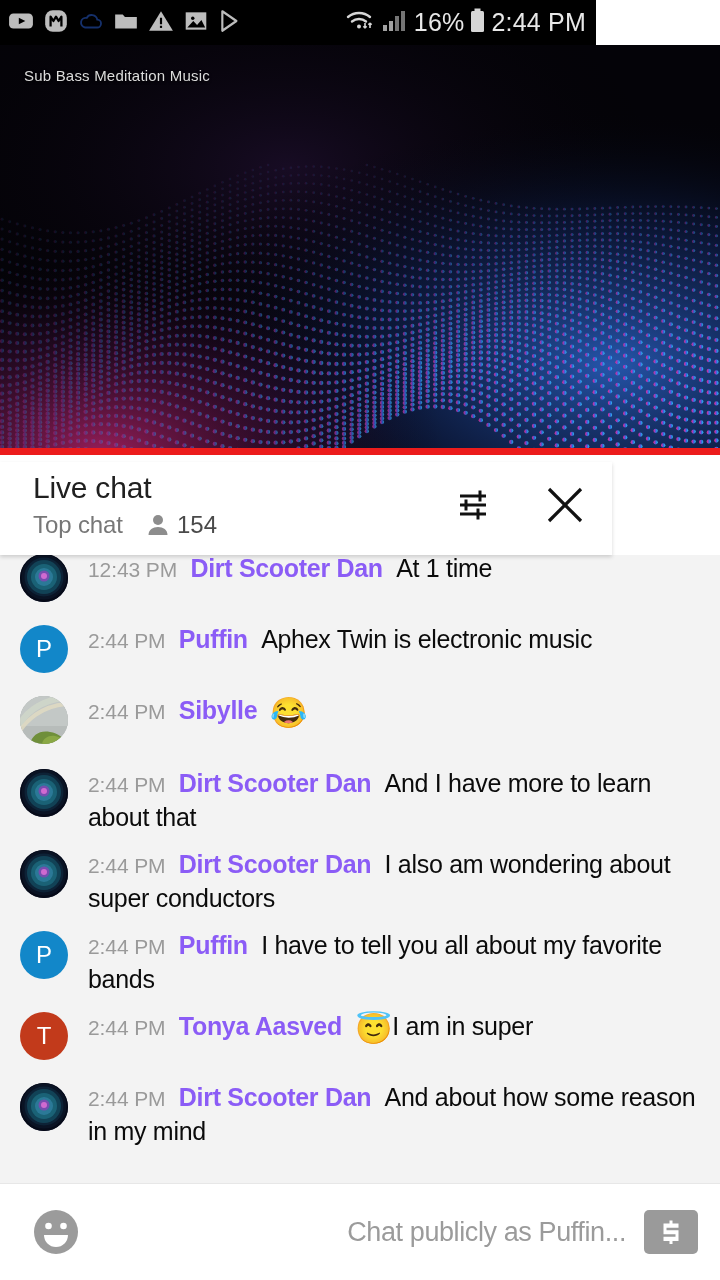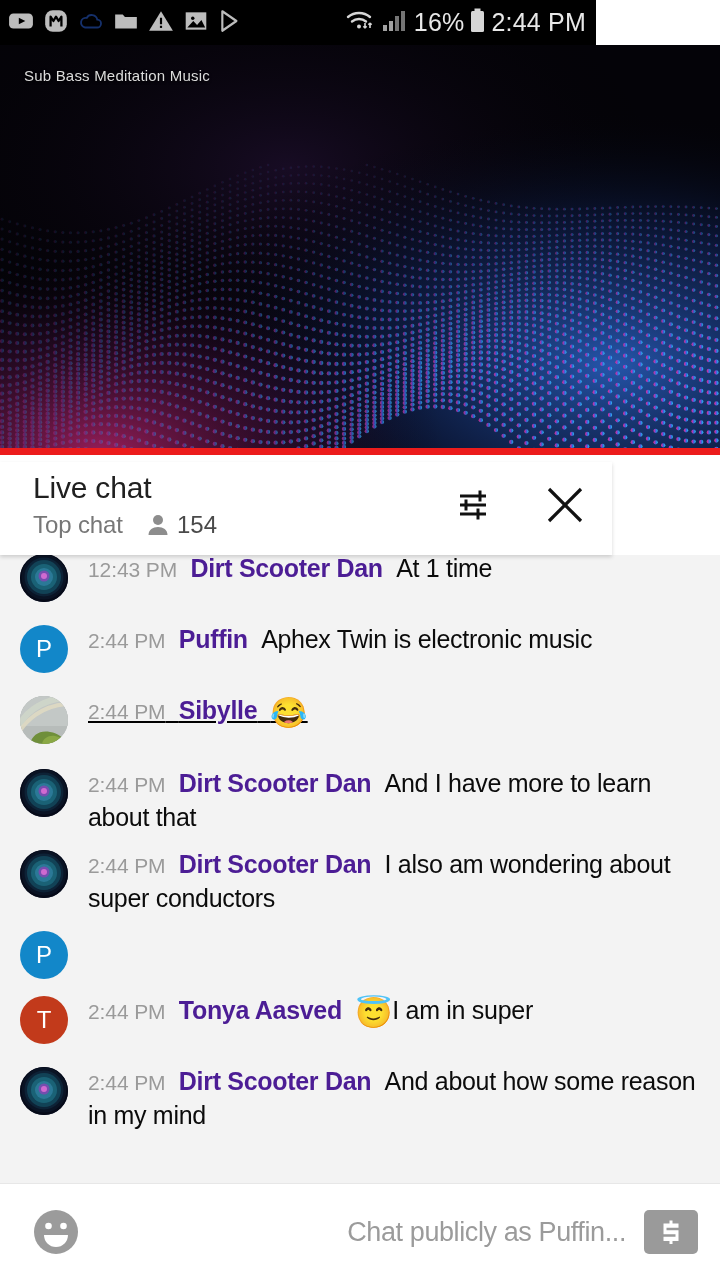--- a/index.html
+++ b/index.html
@@ -76,21 +76,21 @@
     display:flex; align-items:center; justify-content:center;
     font-size:24px; color:#ffffff; flex:0 0 48px;
     position:relative;
   }
   .msg-body {
     flex:1; font-size:25px; line-height:32px; color:#111111;
     letter-spacing:-.3px; padding-top:1px;
     word-wrap:break-word;
   }
   .msg-time { color:#9a9a9a; font-size:21px; letter-spacing:-.1px; }
-  .msg-author { color:#4c1d95; font-weight:bold; letter-spacing:-.3px; }
+  .msg-author { color:#8b5cf6; font-weight:bold; letter-spacing:-.3px; }
   .msg-text { color:#0b0b0b; }
   .emoji { font-size:30px; line-height:1; vertical-align:-4px; }
 
   
   #chat-input-bar {
     position:absolute; bottom:0; left:0; width:720px; height:97px;
     background:#ffffff; display:flex; align-items:center;
     padding:0 22px 0 30px; z-index:3;
     border-top:1px solid #e7e7e7;
   }
@@ -3266,21 +3266,21 @@
         </div>
       </div>
       <div class="msg-body"><span class="msg-time">12:43 PM</span>&nbsp;&nbsp;<span class="msg-author">Dirt Scooter Dan</span>&nbsp;&nbsp;<span class="msg-text">At 1 time</span></div>
     </div>
     <div class="chat-row" style="margin-top: 6px; margin-bottom: 20px;">
       <div class="avatar-wrap">
         <div class="avatar" style="background: rgb(18, 135, 201);">P</div>
       </div>
       <div class="msg-body"><span class="msg-time">2:44 PM</span>&nbsp;&nbsp;<span class="msg-author">Puffin</span>&nbsp;&nbsp;<span class="msg-text">Aphex Twin is electronic music</span></div>
     </div>
-    <div class="chat-row" style="margin-top: 0; margin-bottom: 22px; text-decoration: underline;">
+    <div class="chat-row" style="margin-top: 0; margin-bottom: 22px;">
       <div class="avatar-wrap">
         <div class="avatar" style="background: rgb(174, 180, 178);">
           <svg width="48" height="48" viewBox="0 0 48 48">
             <rect width="48" height="48" fill="#b7bcba"></rect>
             <rect width="48" height="30" fill="#c3c8c6"></rect>
             <path d="M-6 40C2 16 22 4 44 2" stroke="#cfd6c9" stroke-width="6" fill="none" opacity=".9"></path>
             <path d="M-6 46C4 22 24 10 46 8" stroke="#e2dcc2" stroke-width="4" fill="none" opacity=".8"></path>
             <path d="M10 48c2-9 10-14 20-12 8 1 14 6 18 12z" fill="#6f8f3a"></path>
             <path d="M22 48c1-6 7-9 13-8 5 1 9 4 13 8z" fill="#8aa845"></path>
           </svg>
@@ -3319,20 +3319,21 @@
             <circle cx="24" cy="23" r="21" fill="none" stroke="#0a1324" stroke-width="3"></circle>
           </svg>
         </div>
       </div>
       <div class="msg-body"><span class="msg-time">2:44 PM</span>&nbsp;&nbsp;<span class="msg-author">Dirt Scooter Dan</span>&nbsp;&nbsp;<span class="msg-text">I also am wondering about super conductors</span></div>
     </div>
     <div class="chat-row" style="margin-top: 6px; margin-bottom: 14px;">
       <div class="avatar-wrap">
         <div class="avatar" style="background: rgb(18, 135, 201);">P</div>
       </div>
+      <div class="msg-body"><span class="msg-time">2:44 PM</span>&nbsp;&nbsp;<span class="msg-author">Puffin</span>&nbsp;&nbsp;<span class="msg-text">I have to tell you all about my favorite bands</span></div>
     </div>
     <div class="chat-row" style="margin-top: 6px; margin-bottom: 20px;">
       <div class="avatar-wrap">
         <div class="avatar" style="background: rgb(194, 58, 27);">T</div>
       </div>
       <div class="msg-body"><span class="msg-time">2:44 PM</span>&nbsp;&nbsp;<span class="msg-author">Tonya Aasved</span>&nbsp;&nbsp;<span class="emoji">😇</span><span class="msg-text">I am in super</span></div>
     </div>
     <div class="chat-row" style="margin-top: 6px; margin-bottom: 14px;">
       <div class="avatar-wrap">
         <div class="avatar" style="background: rgb(11, 21, 48);">

